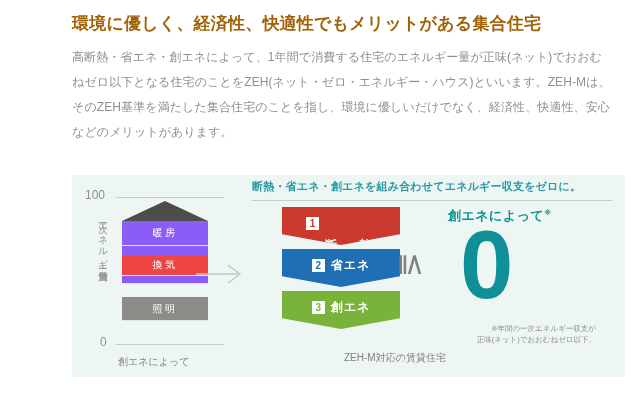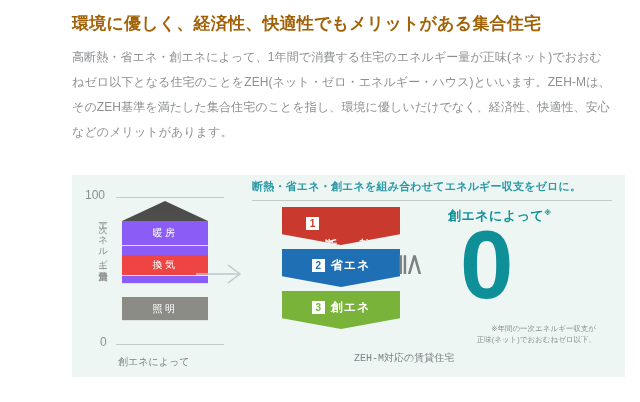--- a/index.html
+++ b/index.html
@@ -270,26 +270,25 @@
     left: 36px;
     top: 120px;
     font-size: 7.5px;
     color: #8d8f91;
     line-height: 11px;
     text-align: right;
     width: 160px;
   }
   .caption-right {
     position: absolute;
-    left: 282px;
+    left: 272px;
     top: 176px;
     font-size: 10px;
     color: #7f8183;
     white-space: nowrap;
-    font-family: Liberation Mono, monospace;
   }
 </style>
 </head>
 <body>
 
 <div class="page-title">環境に優しく、経済性、快適性でもメリットがある集合住宅</div>
 
 <div class="intro-body">
   <p>高断熱・省エネ・創エネによって、1年間で消費する住宅のエネルギー量が正味(ネット)でおおむねゼロ以下となる住宅のことをZEH(ネット・ゼロ・エネルギー・ハウス)といいます。ZEH-Mは、そのZEH基準を満たした集合住宅のことを指し、環境に優しいだけでなく、経済性、快適性、安心などのメリットがあります。</p>
 </div>

